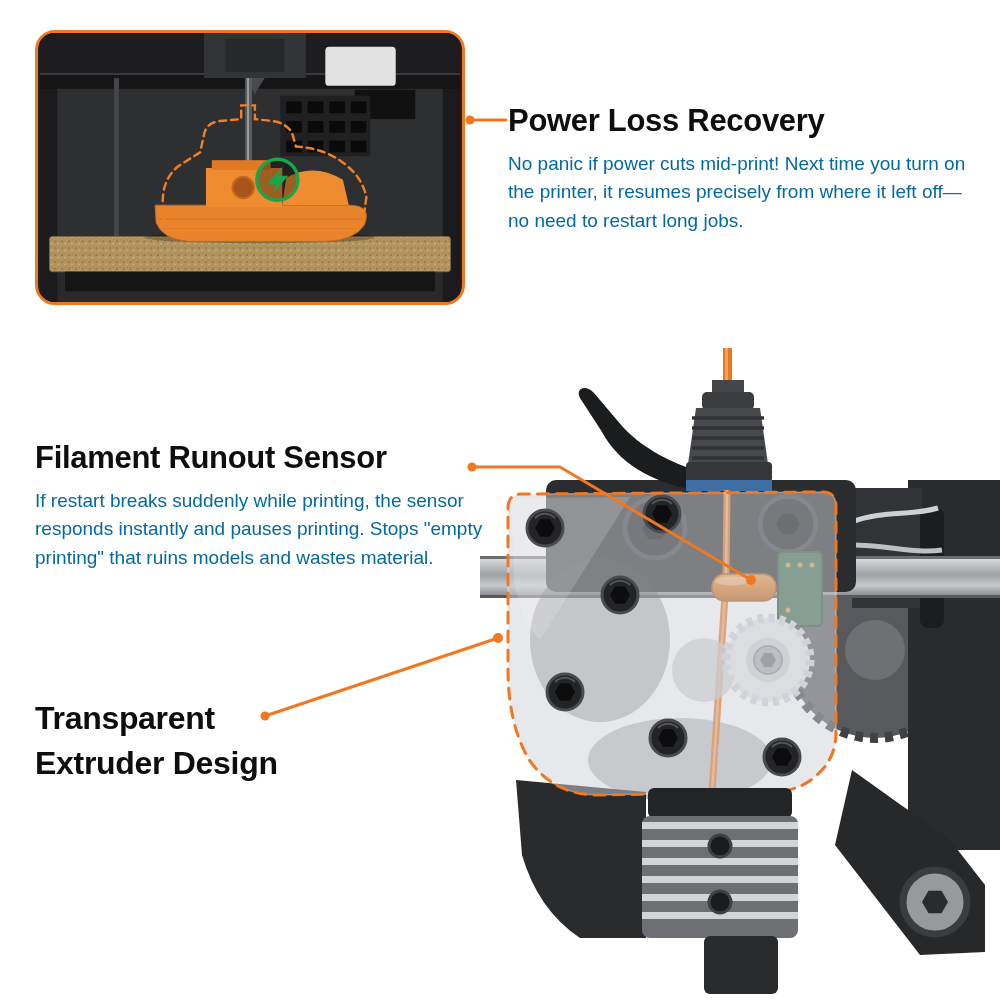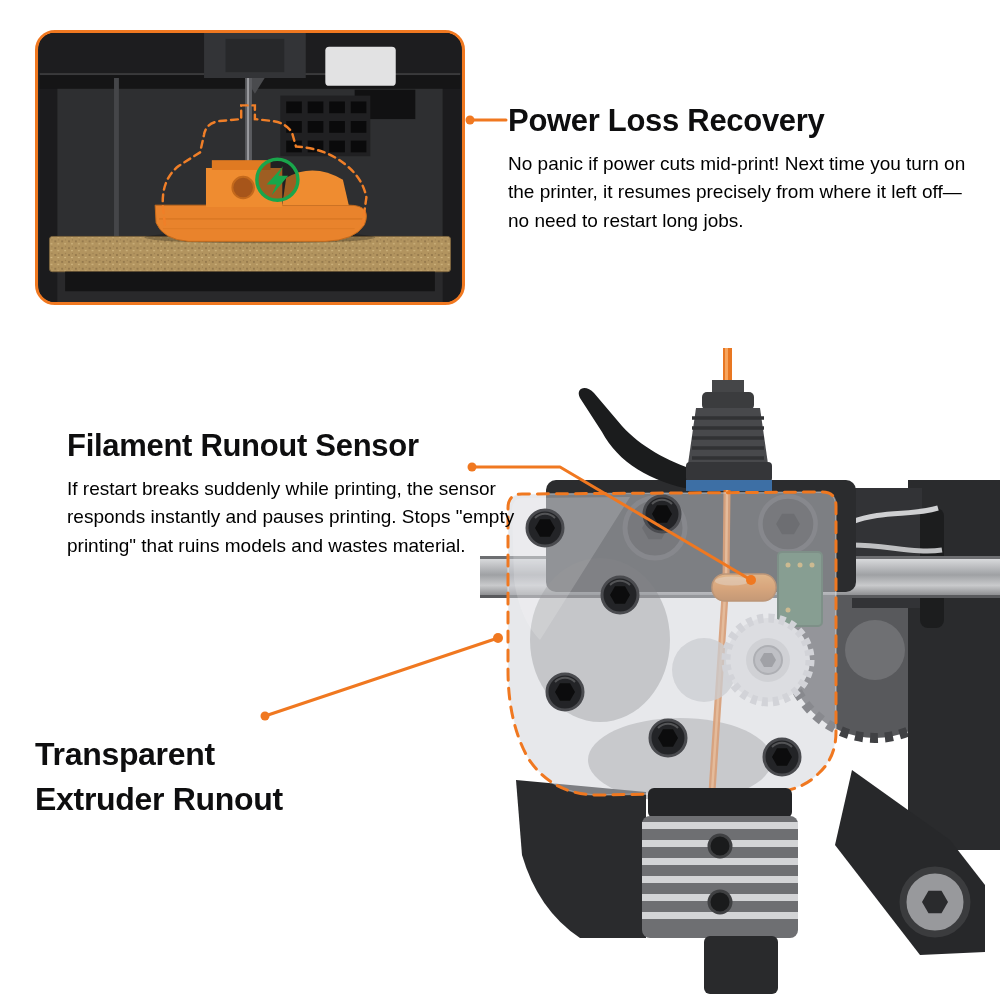--- a/index.html
+++ b/index.html
@@ -17,26 +17,26 @@
   .photo-frame svg { display:block; width:100%; height:100%; }
   .extruder-svg { position:absolute; left:480px; top:340px; width:520px; height:660px; }
   .callouts-svg { position:absolute; left:0; top:0; width:1000px; height:1000px; pointer-events:none; }
   .feature { position:absolute; }
   .feature h2 {
     font-size:31px; font-weight:700; color:#0e0e0f;
     letter-spacing:-0.3px; line-height:1.18;
   }
   .feature h2 .tline { display:block; }
   .feature p {
-    margin-top:10px; font-size:19px; color:#000000; line-height:1.5;
+    margin-top:10px; font-size:19px; color:#0369a1; line-height:1.5;
   }
   .f-power       { left:508px; top:103px; width:462px; }
-  .f-filament    { left:35px;  top:428px; width:452px;margin-left:32px; }
+  .f-filament    { left:35px;  top:440px; width:452px; }
   .f-transparent { left:35px;  top:696px; width:436px; }
-  .f-transparent h2 { font-size:32px; line-height:1.42;margin-top:36px; }
+  .f-transparent h2 { font-size:32px; line-height:1.42; }
 </style>
 </head>
 <body>
 
 <div class="canvas">
 
   <div class="photo-frame">
     <svg viewBox="0 0 430 275">
       <defs>
         <pattern id="bedTex" width="7" height="7" patternUnits="userSpaceOnUse">
@@ -277,17 +277,17 @@
   </section>
 
   <section class="feature f-filament">
     <h2>Filament Runout Sensor</h2>
     <p>If restart breaks suddenly while printing, the sensor responds instantly and pauses printing. Stops "empty printing" that ruins models and wastes material.</p>
   </section>
 
   <section class="feature f-transparent">
     <h2>
       <span class="tline">Transparent</span>
-      <span class="tline">Extruder Runout</span>
+      <span class="tline">Extruder Design</span>
     </h2>
   </section>
 
 </div>
 
 </body></html>

